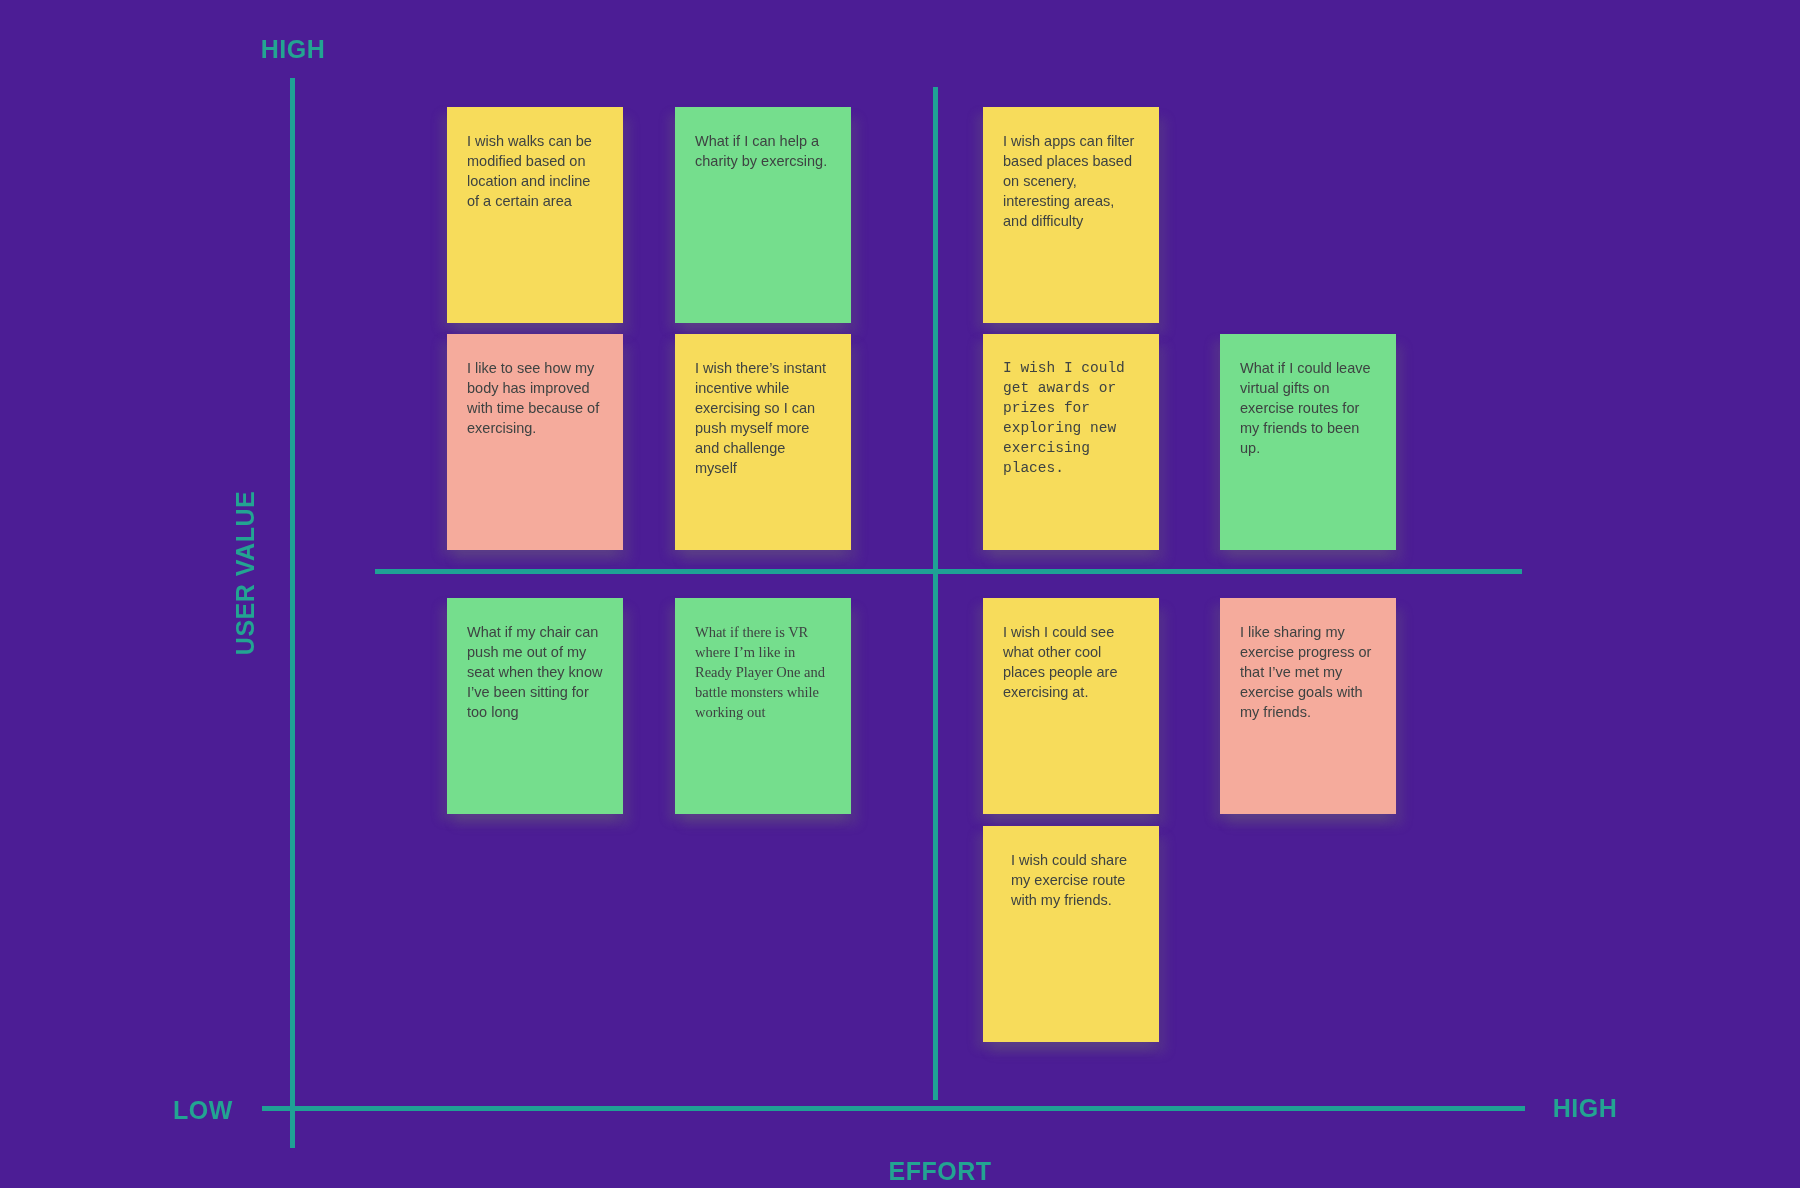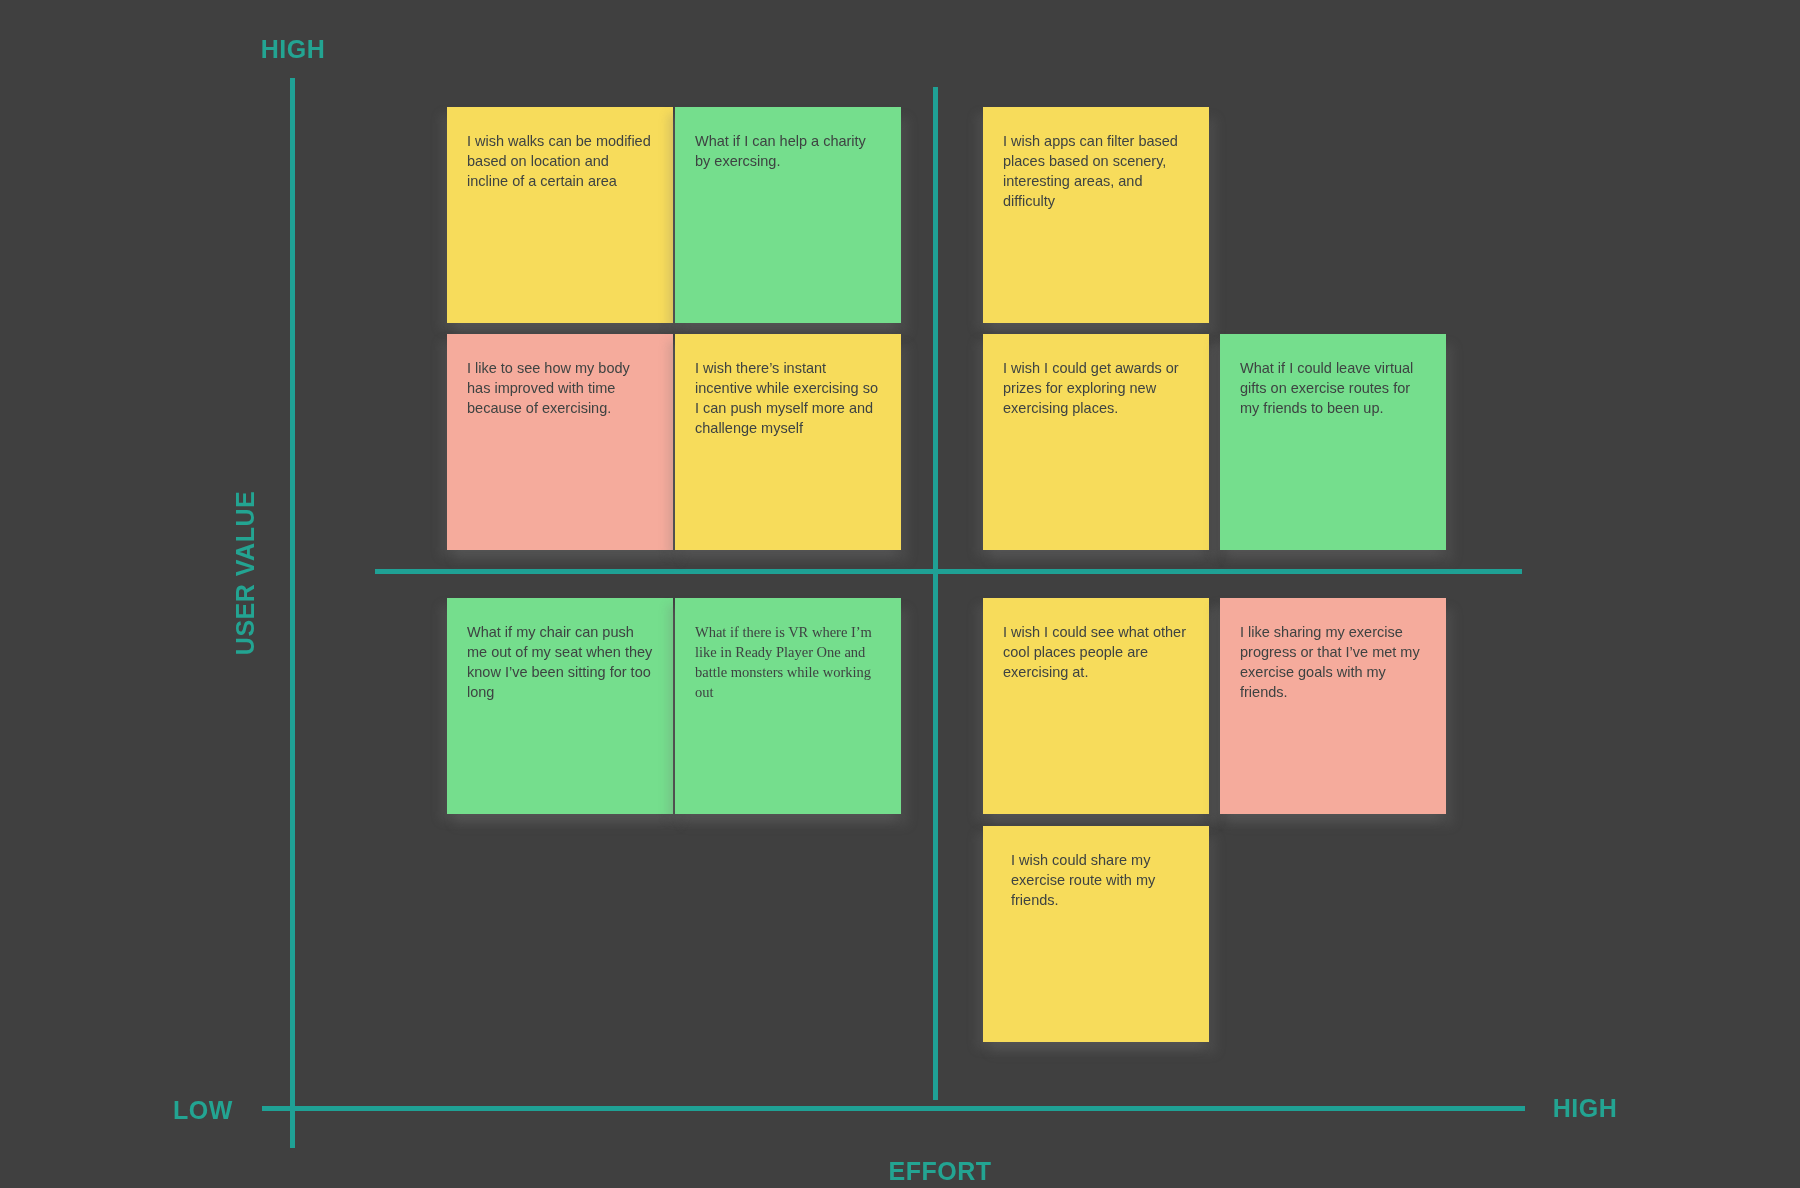--- a/index.html
+++ b/index.html
@@ -1,45 +1,45 @@
 <!DOCTYPE html>
 <html><head>
 <meta charset="utf-8">
 <style>
   html,body{margin:0;padding:0;background:#000;}
-  .stage{position:relative;width:1800px;height:1188px;background:#404040;overflow:hidden;
+  .stage{position:relative;width:1800px;height:1188px;background:#4c1d95;overflow:hidden;
          font-family:"Liberation Sans",sans-serif;}
 
   
   .axis-line{position:absolute;background:#1FA195;}
   .y-axis{left:290px;top:78px;width:5px;height:1070px;}
   .x-axis{left:262px;top:1106px;width:1263px;height:5px;}
   .v-center{left:933px;top:87px;width:5px;height:1013px;}
   .h-center{left:375px;top:569px;width:1147px;height:5px;}
 
   
   .axis-label{position:absolute;color:#23A492;font-weight:bold;font-size:25px;
               letter-spacing:.5px;white-space:nowrap;transform:translate(-50%,-50%);}
   .lbl-high-top{left:293px;top:49px;}
   .lbl-low{left:203px;top:1110px;}
   .lbl-effort{left:940px;top:1148px;margin-top:23px;}
   .lbl-high-right{left:1585px;top:1108px;}
   .lbl-user-value{left:245px;top:573px;transform:translate(-50%,-50%) rotate(-90deg);}
 
   
-  .note{position:absolute;width:226px;height:216px;box-sizing:border-box;
+  .note{position:absolute;width:176px;height:216px;box-sizing:border-box;
         padding:24px 20px;font-size:14.5px;line-height:1.38;color:#3E4342;
         box-shadow:-7px 7px 9px rgba(115,115,115,.22), 7px 11px 10px rgba(115,115,115,.22);}
   .yellow{background:#F7DC5B;}
   .green{background:#75DE8D;}
   .pink{background:#F5AB9C;}
 
   
   .p1{left:447px;top:107px;}  .p2{left:675px;top:107px;}  .p3{left:983px;top:107px;}
-  .p4{left:447px;top:334px;}  .p5{left:675px;top:334px;}  .p6{left:983px;top:334px;}  .p7{left:1220px;top:334px;}
+  .p4{left:447px;top:334px;}  .p5{left:675px;top:334px;}  .p6{left:983px;top:334px;font-family:Liberation Mono, monospace;}  .p7{left:1220px;top:334px;}
   .p8{left:447px;top:598px;}  .p9{left:675px;top:598px;font-family:Liberation Serif, serif;}  .p10{left:983px;top:598px;} .p11{left:1220px;top:598px;}
   .p12{left:983px;top:826px;padding-left:28px;}
 </style>
 </head>
 <body>
 
 <div class="stage">
 
   <div class="axis-line y-axis"></div>
   <div class="axis-line x-axis"></div>

